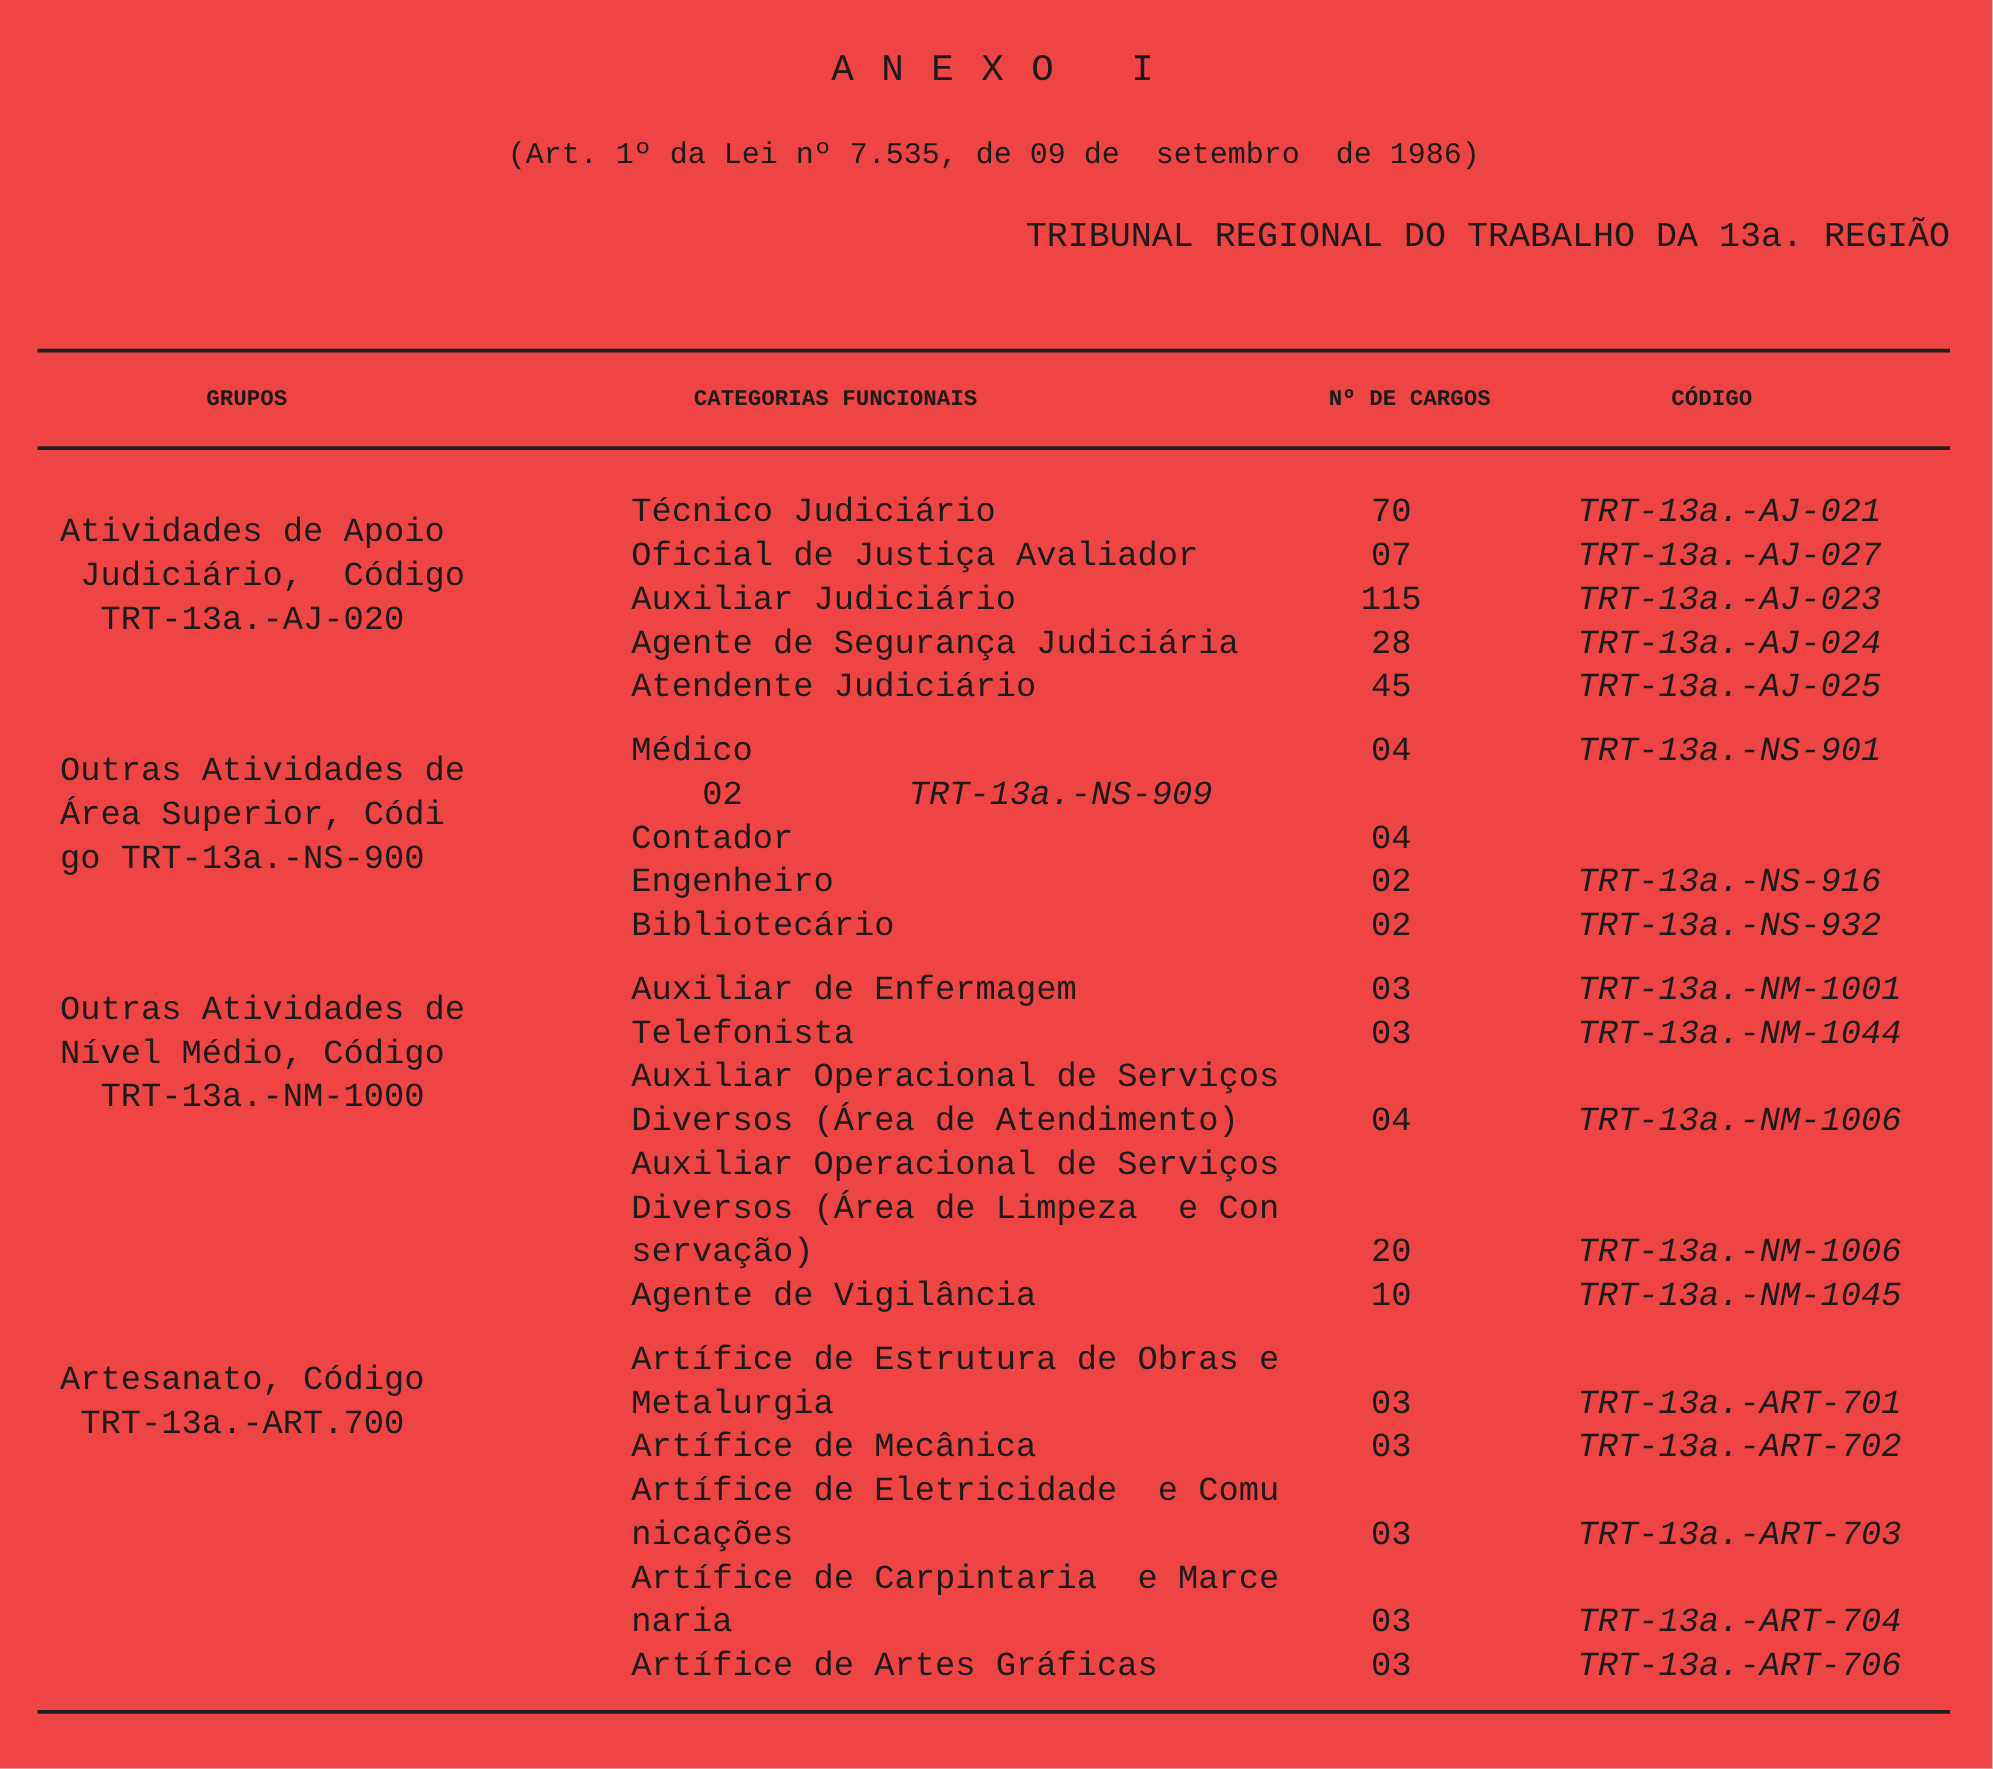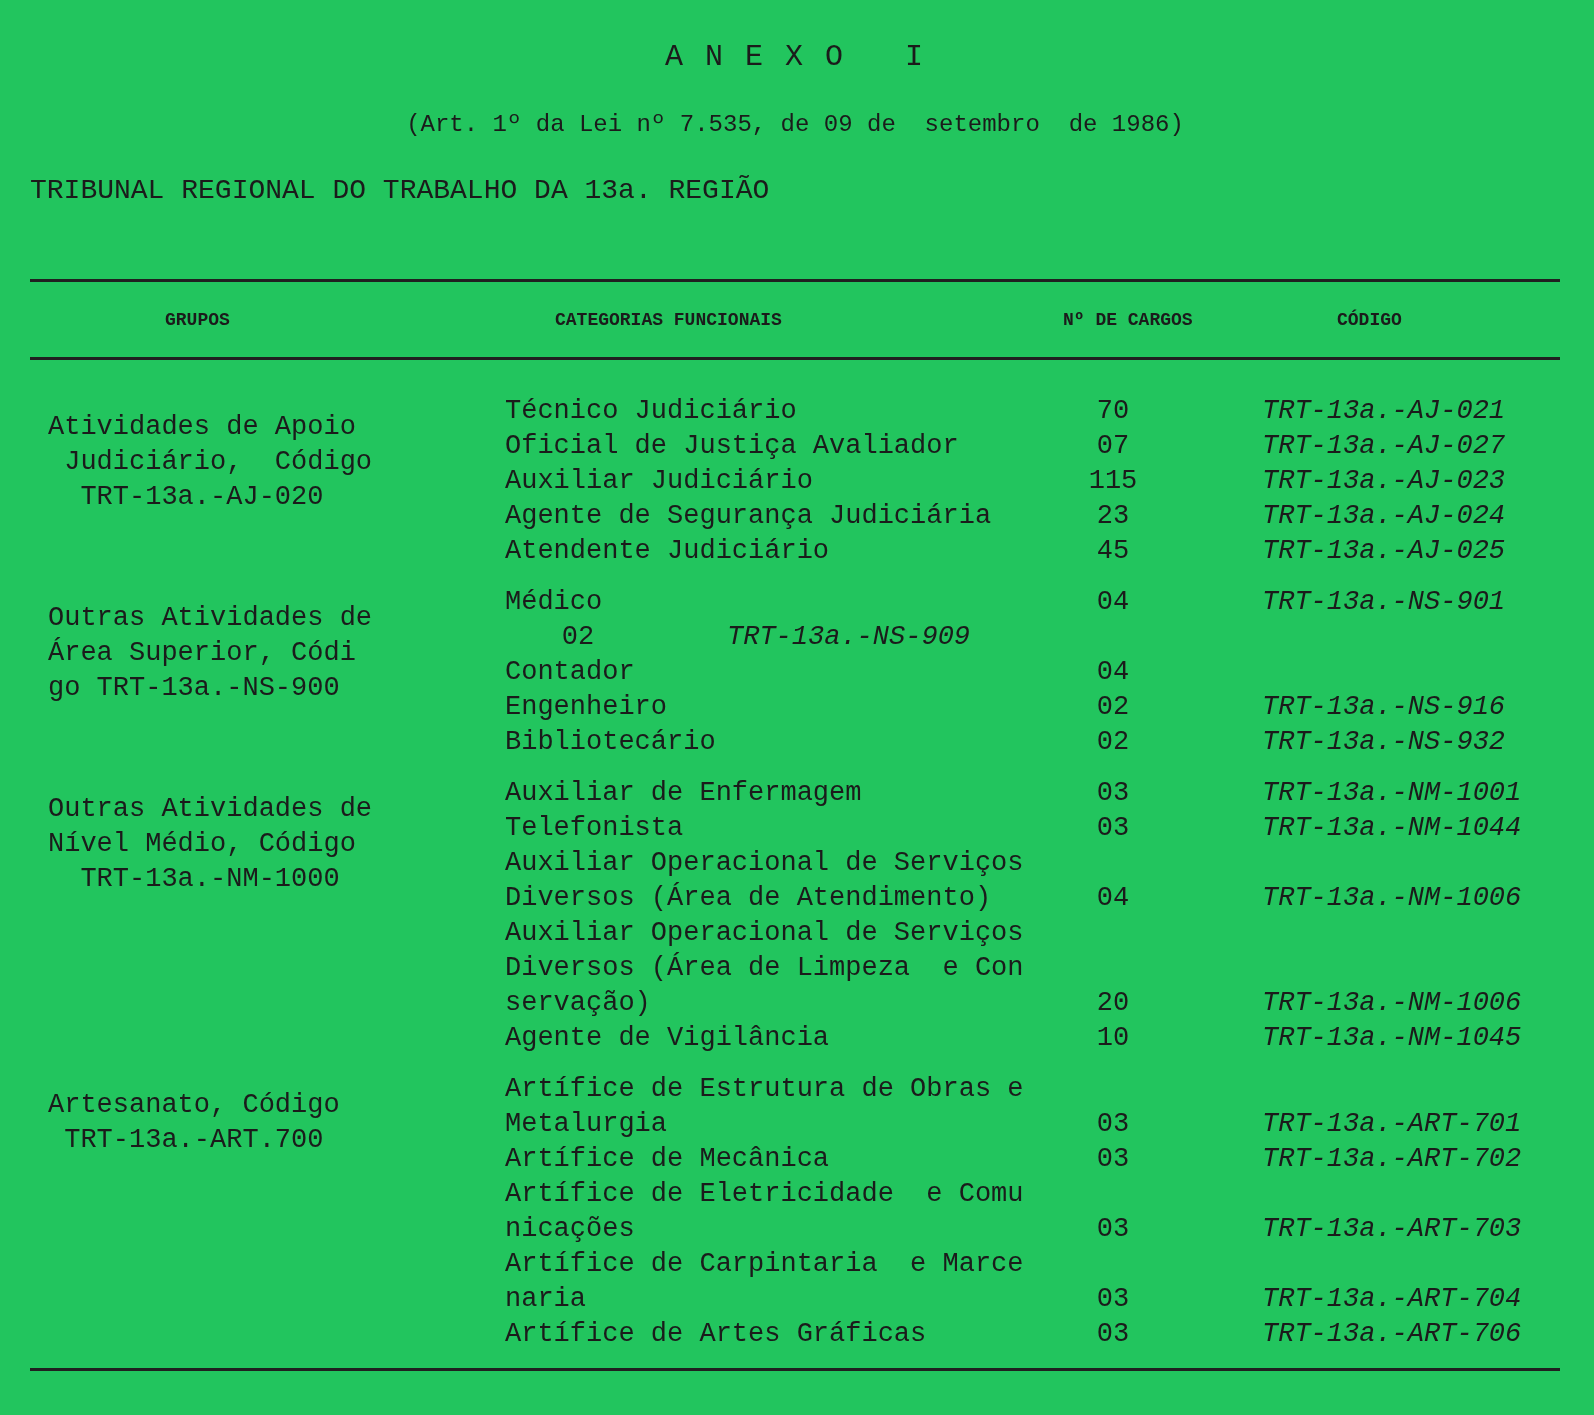--- a/index.html
+++ b/index.html
@@ -2,40 +2,40 @@
 <html><head>
 <meta charset="utf-8">
 <style>
   html,body{margin:0;padding:0;background:#ffffff;}
   .page{
     position:relative;
     width:1594px;
     height:1415px;
     box-sizing:border-box;
     padding:40px 34px 0 30px;
-    background:#22c55e;
+    background:#ef4444;
     color:#1b1b1b;
     font-family:"Liberation Mono","DejaVu Sans Mono",monospace;
     overflow:hidden;
   }
   .title{
     text-align:center;
     font-size:30px;
     letter-spacing:2px;
     white-space:pre;
   }
   .subtitle{
     text-align:center;
     font-size:24px;
     margin-top:37px;
     white-space:pre;
     font-family:Liberation Mono, monospace;
   }
   .org{
-    text-align:left;
+    text-align:right;
     font-size:28px;
     margin-top:37px;
     white-space:pre;
   }
   .rule{
     height:0;
     border-top:3px solid #202020;
   }
   .rule-top{margin-top:73px;}
   .thead{
@@ -127,21 +127,21 @@
             <div class="num">07</div>
             <div class="code">TRT-13a.-AJ-027</div>
           </div>
           <div class="line-row">
             <div class="cat">Auxiliar Judiciário</div>
             <div class="num">115</div>
             <div class="code">TRT-13a.-AJ-023</div>
           </div>
           <div class="line-row">
             <div class="cat">Agente de Segurança Judiciária</div>
-            <div class="num">23</div>
+            <div class="num">28</div>
             <div class="code">TRT-13a.-AJ-024</div>
           </div>
           <div class="line-row">
             <div class="cat">Atendente Judiciário</div>
             <div class="num">45</div>
             <div class="code">TRT-13a.-AJ-025</div>
           </div>
         </div>
       </div>
       <div class="group">

